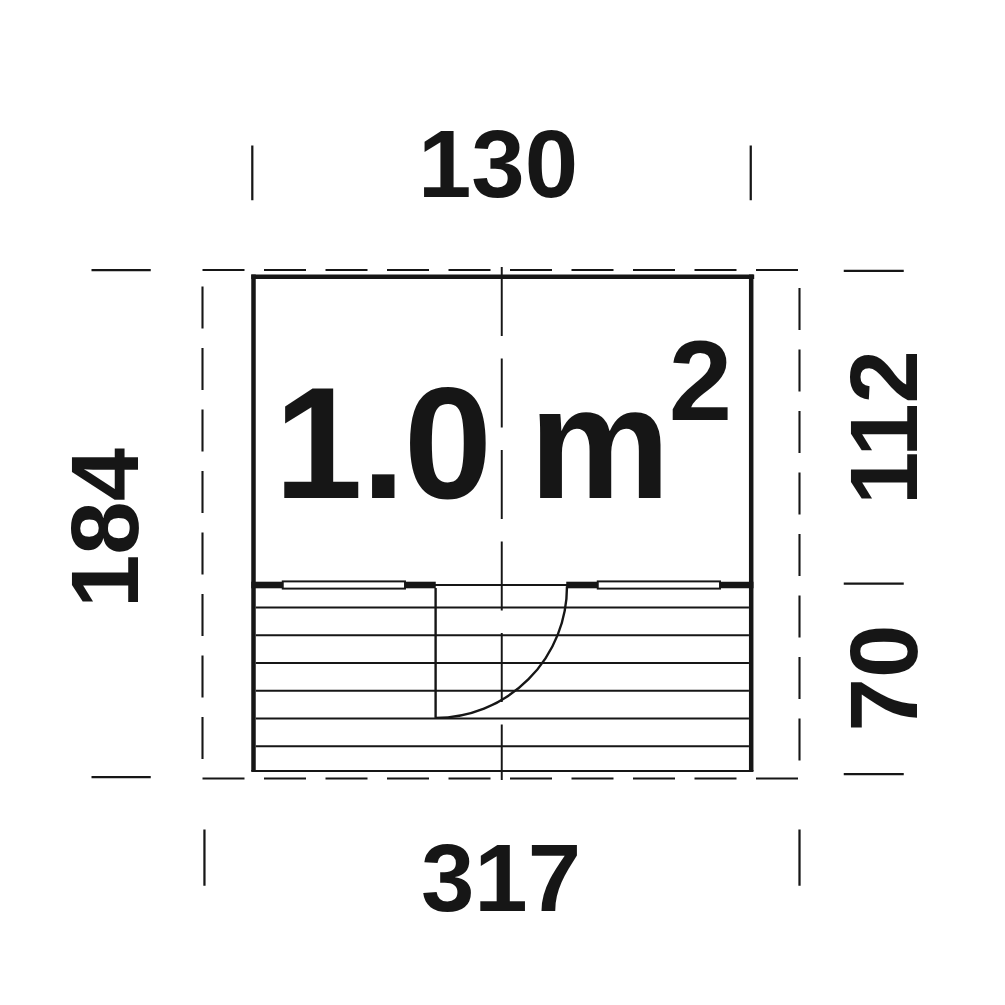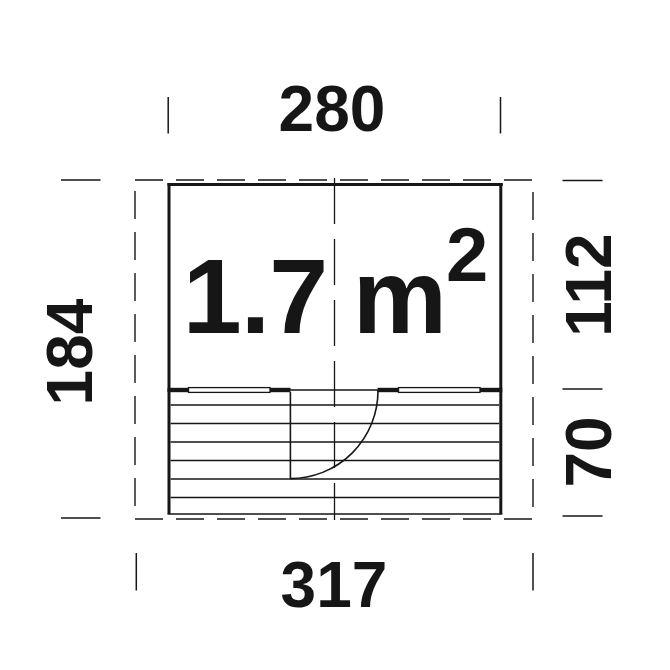--- a/index.html
+++ b/index.html
@@ -103,27 +103,27 @@
       <line x1="61" y1="180" x2="100.5" y2="180"></line>
       <line x1="61" y1="518" x2="100.5" y2="518"></line>
       <line x1="562.5" y1="180.5" x2="602.5" y2="180.5"></line>
       <line x1="562.5" y1="389" x2="602.5" y2="389"></line>
       <line x1="562.5" y1="516" x2="602.5" y2="516"></line>
       <line x1="136.3" y1="553" x2="136.3" y2="590.5"></line>
       <line x1="533" y1="553" x2="533" y2="590.5"></line>
     </g>
   </svg>
 
-  <div class="dim-label" style="left:332px; top:109px;">280</div>
+  <div class="dim-label" style="left:332px; top:109px;">130</div>
 
   <div class="dim-label rot" style="left:70px; top:352px;">184</div>
 
   <div class="dim-label rot" style="left:589px; top:285px;">112</div>
 
   <div class="dim-label rot" style="left:589px; top:452px;">70</div>
 
   <div class="dim-label" style="left:334px; top:585px;">317</div>
 
   <div class="area-label">
-    <span>1.7</span><span class="unit">m</span><span class="sup">2</span>
+    <span>1.0</span><span class="unit">m</span><span class="sup">2</span>
   </div>
 
 </div>
 
 </body></html>

